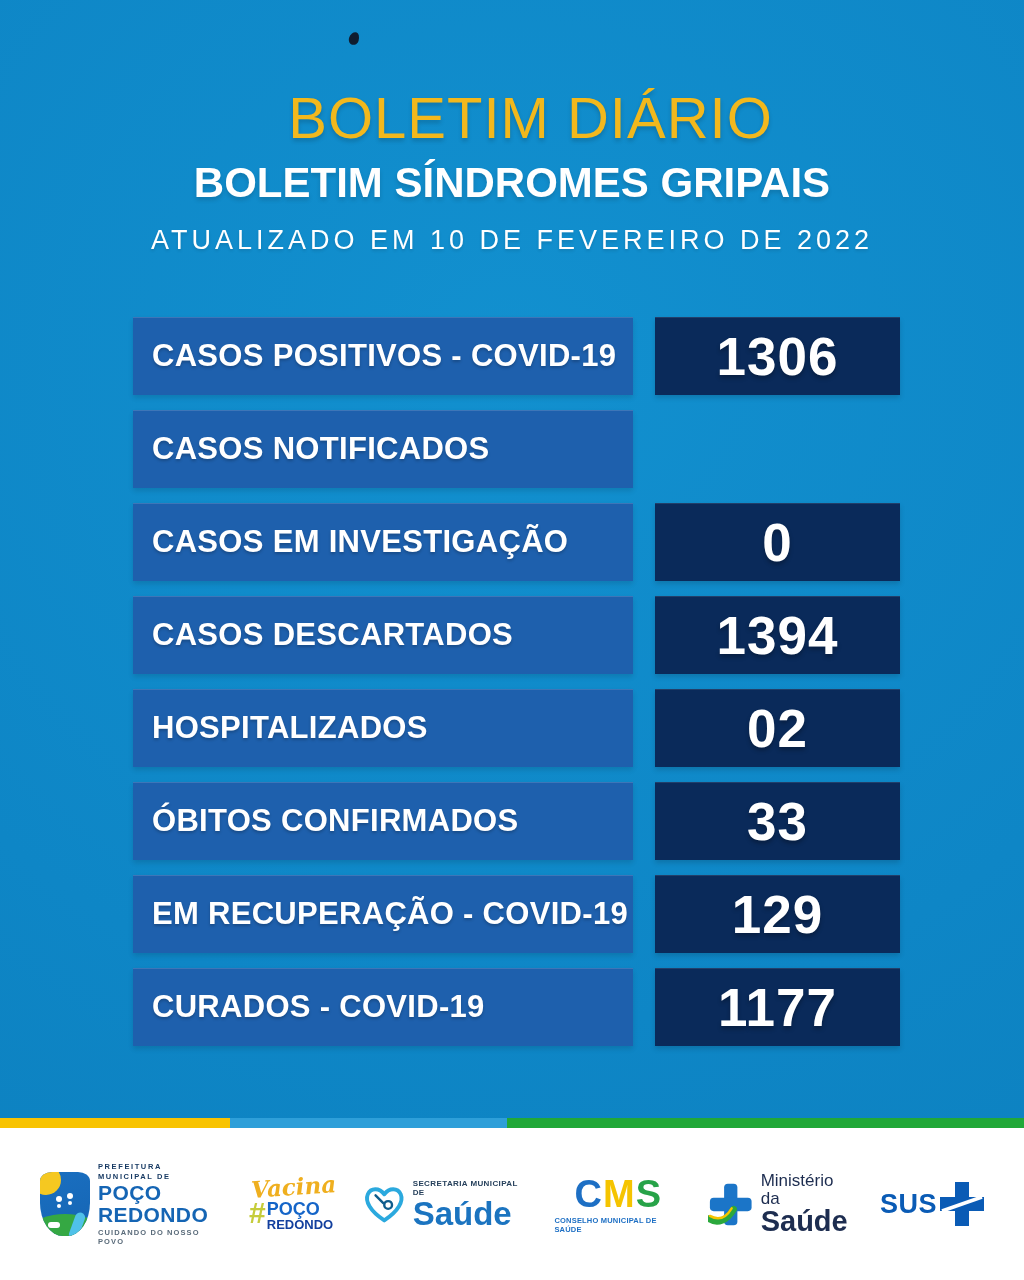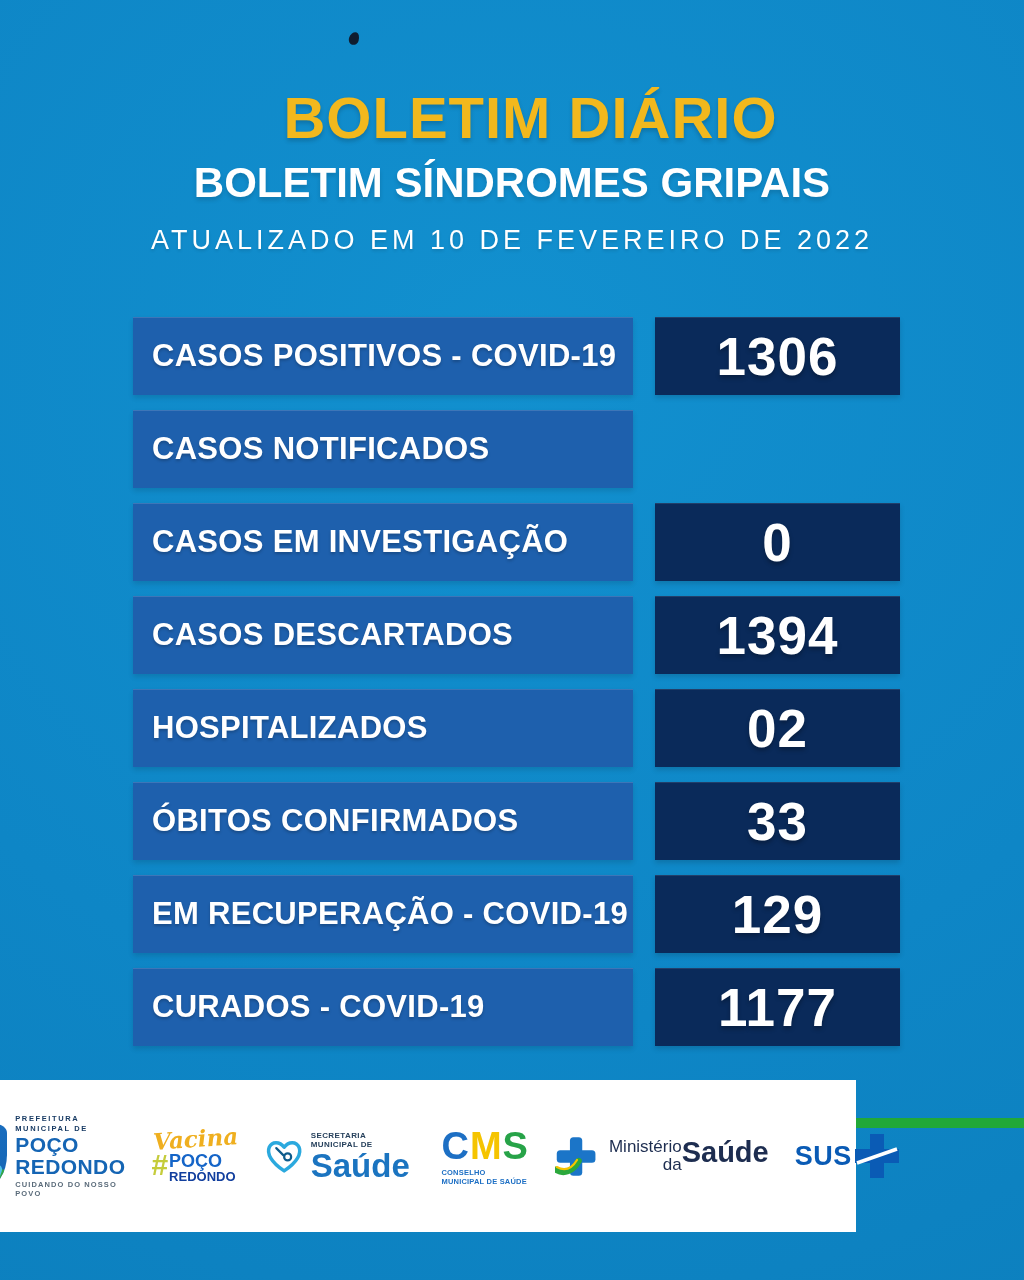--- a/index.html
+++ b/index.html
@@ -22,21 +22,21 @@
     width: 10px; height: 13px;
     background: #0f1d30;
     border-radius: 62% 38% 55% 45% / 55% 60% 40% 45%;
     transform: rotate(14deg);
   }
 
   
   .titles { text-align: center; padding-top: 84px; }
   .title-main {
     font-size: 58px;
-    font-weight: 700;
+    font-weight: 400;
     letter-spacing: 1px;
     color: #F2B81D;
     text-shadow: 0 3px 4px rgba(0,0,0,0.18);
     margin-bottom: 8px;
     margin-left: 37px;
   }
   .title-sub {
     font-size: 42px;
     font-weight: 800;
     color: #ffffff;
@@ -90,22 +90,22 @@
 
   
   .stripe { position: absolute; top: 1118px; left: 0; width: 1024px; height: 10px; display: flex; }
   .stripe .seg-yellow { width: 230px; background: #F8C301; }
   .stripe .seg-blue   { width: 277px; background: #2E9FD9; }
   .stripe .seg-green  { flex: 1;      background: #21A838; }
 
   
   .footer {
     position: absolute;
-    top: 1080px; left: 0;
-    width: 856px; height: 152px;
+    top: 1128px; left: 0;
+    width: 1024px; height: 152px;
     background: #ffffff;
     display: flex; align-items: center; justify-content: center;
     gap: 26px;
     padding: 0 40px;
   }
 
   
   .pref-logo { display: flex; align-items: center; gap: 8px; }
   .shield {
     position: relative;
@@ -167,21 +167,21 @@
   .sms-name { font-size: 33px; font-weight: 800; color: #1B74C0; line-height: 0.95; }
 
   
   .cms-logo { display: flex; flex-direction: column; align-items: center; }
   .cms-letters { font-size: 38px; font-weight: 800; line-height: 1; letter-spacing: 1px; }
   .cms-c { color: #1D6FC4; } .cms-m { color: #F5C400; } .cms-s { color: #27A348; }
   .cms-caption { font-size: 7.5px; font-weight: 700; color: #1D6FC4; margin-top: 3px; letter-spacing: 0.2px; }
 
   
   .ms-logo { display: flex; align-items: center; gap: 7px; }
-  .ms-text { display: flex; flex-direction: row; text-align: right; }
+  .ms-text { display: flex; flex-direction: column; }
   .ms-line1 { font-size: 17px; font-weight: 500; color: #1d2d50; line-height: 1.05; }
   .ms-line2 { font-size: 29px; font-weight: 800; color: #1d2d50; line-height: 1; }
 
   
   .sus-logo { display: flex; align-items: center; gap: 3px; }
   .sus-text { font-size: 27px; font-weight: 700; color: #0A5BB5; letter-spacing: 0.5px; }
 </style>
 </head>
 <body>
 

